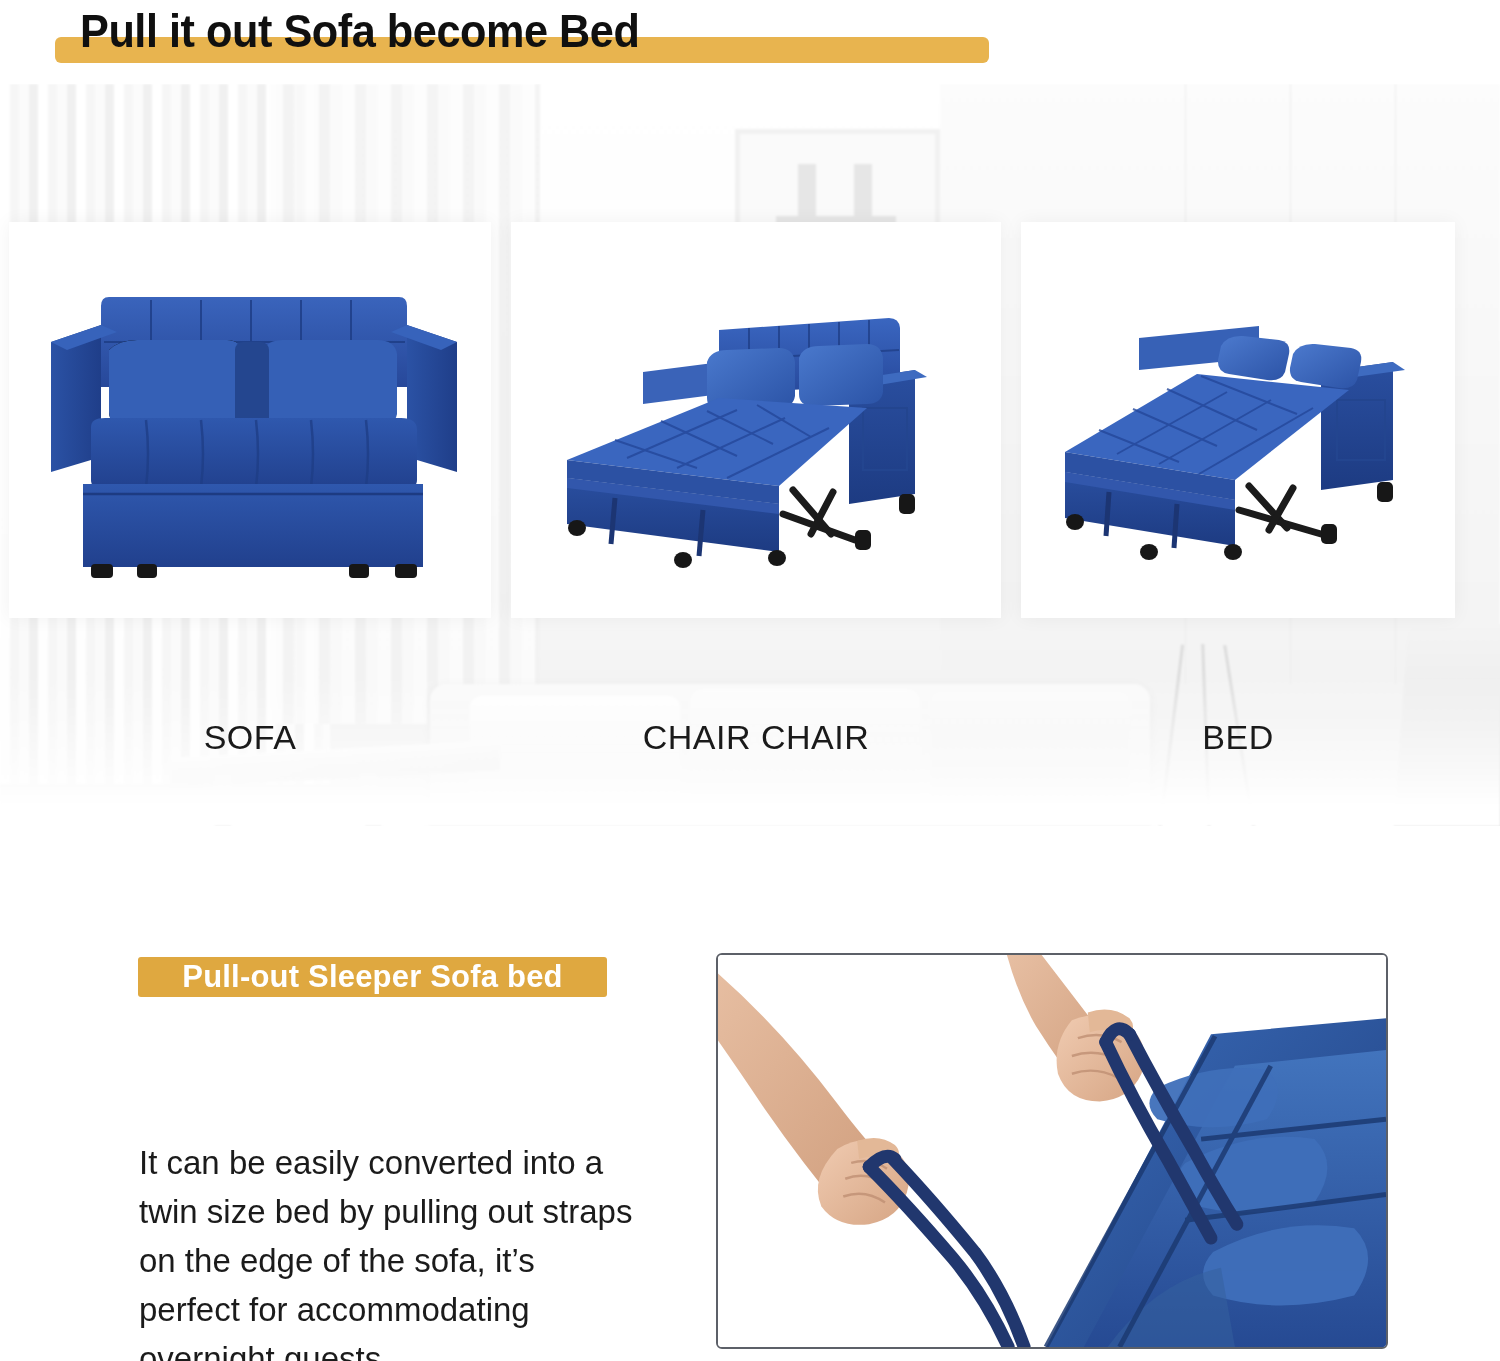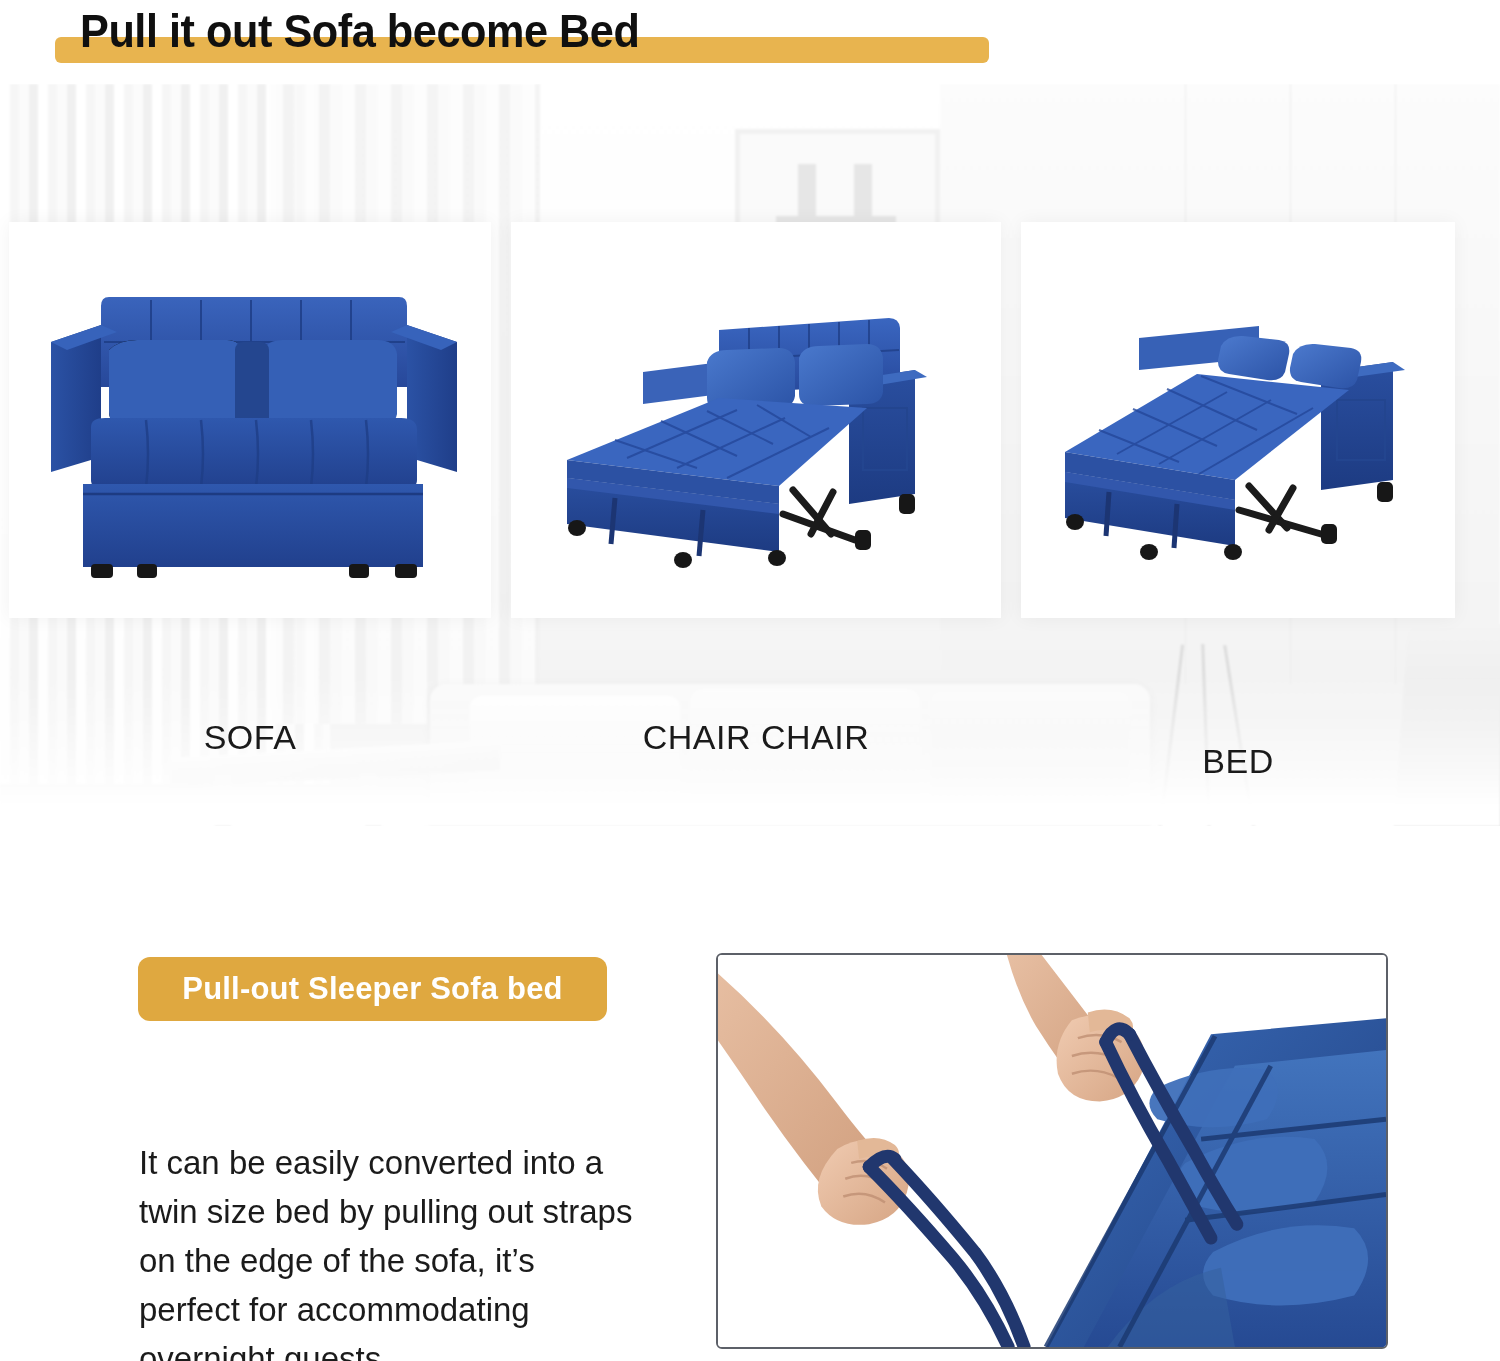--- a/index.html
+++ b/index.html
@@ -139,28 +139,28 @@
   .card.c3 { left: 1021px; width: 434px; }
   .card svg { display: block; width: 100%; height: 100%; }
 
   .caption {
     position: absolute; top: 632px; height: 42px;
     font-size: 34px; line-height: 42px; color: #1a1a1a;
     letter-spacing: .5px; text-align: center; white-space: nowrap;
   }
   .cap1 { left: 9px;    width: 482px; }
   .cap2 { left: 511px;  width: 490px; }
-  .cap3 { left: 1021px; width: 434px; margin-top: 24px; }
+  .cap3 { left: 1021px; width: 434px; }
 
   
   .badge {
     position: absolute; left: 138px; top: 957px;
-    width: 469px; height: 64px;
+    width: 469px; height: 40px;
     background: #dfa840;
-    border-radius: 12px;
+    border-radius: 3px;
     display: flex; align-items: center; justify-content: center;
   }
   .badge span {
     font-size: 31px; font-weight: bold; color: #ffffff;
     letter-spacing: .2px; white-space: nowrap;
   }
   .body-copy {
     position: absolute; left: 139px; top: 1138px;
     width: 500px;
     font-size: 33px; line-height: 49px; color: #1b1b1b;

